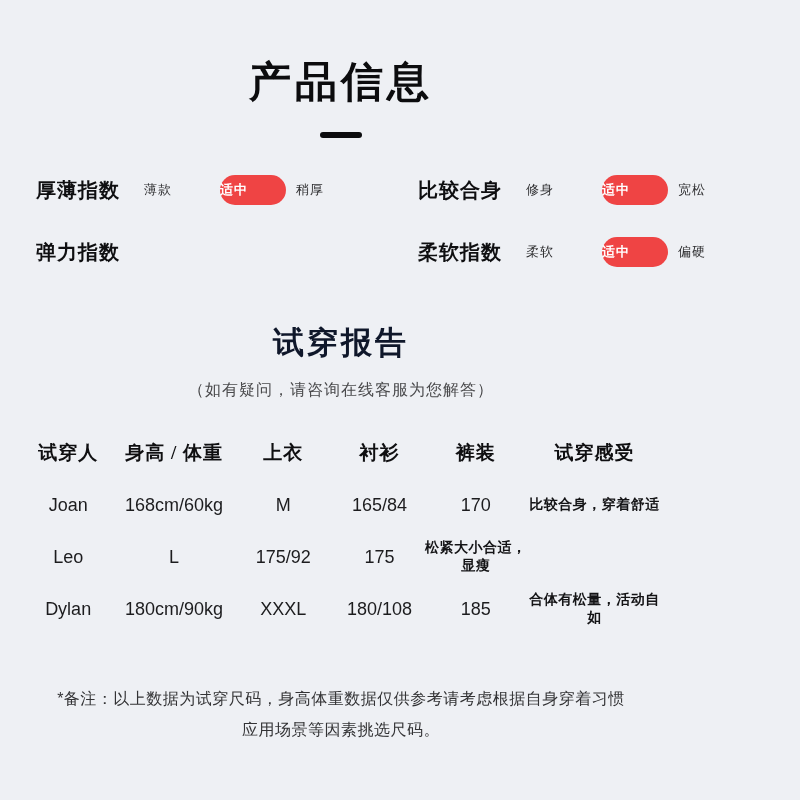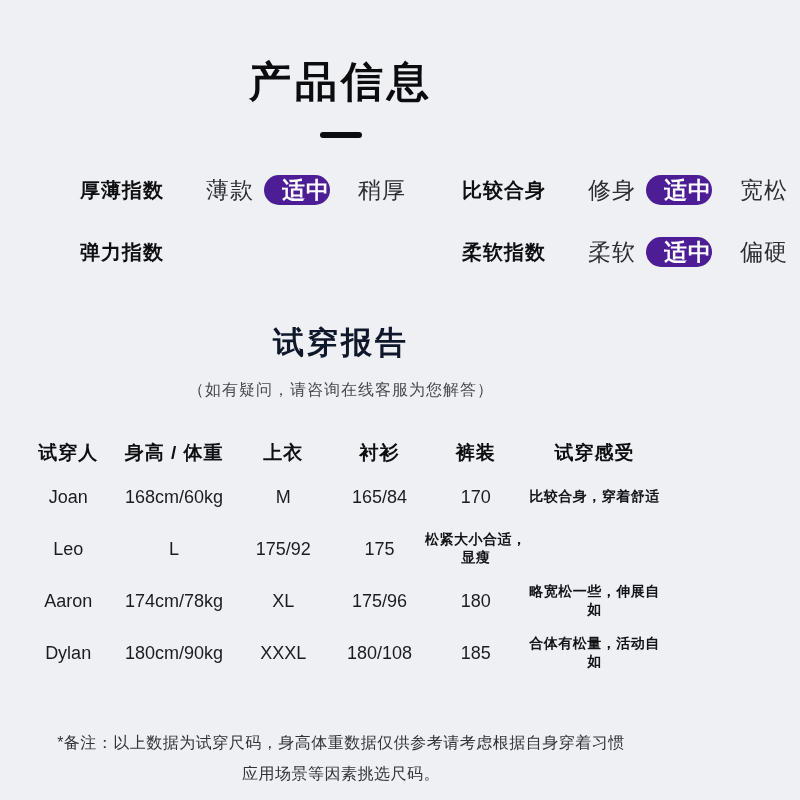--- a/index.html
+++ b/index.html
@@ -23,45 +23,45 @@
   .title-dash {
     width: 42px; height: 6px;
     background: #0c0c0e;
     border-radius: 3px;
     margin: 22px auto 0 auto;
   }
 
   
   .indices {
     margin-top: 28px;
-    padding-left: 80px;
+    padding-left: 36px;
     display: grid;
     grid-template-columns: 382px 1fr;
     row-gap: 14px;
   }
   .index-group { display: flex; align-items: center; height: 48px; }
   .index-label {
     font-size: 20px;
     font-weight: 700;
     color: #0f0f11;
     width: 108px;
     letter-spacing: 1px;
   }
   .index-options { display: flex; gap: 10px; align-items: center; }
   .option {
     min-width: 66px;
     height: 30px;
     line-height: 30px;
-    text-align: right;
-    font-size: 23px;
+    text-align: left;
+    font-size: 13px;
     color: #2e2e30;
     letter-spacing: 1px;
   }
   .option.pill {
-    background: #4c1d95;
+    background: #ef4444;
     color: #ffffff;
     border-radius: 16px;
     font-weight: 600;
   }
 
   
   .report-title {
     margin-top: 46px;
     text-align: center;
     font-size: 31px;
@@ -76,21 +76,21 @@
     color: #4a4a4c;
     letter-spacing: 1px;
   }
 
   .fit-table { margin-top: 34px; padding: 0 20px; }
   .fit-row {
     display: grid;
     grid-template-columns: 15% 18% 16% 14% 16% 21%;
     align-items: center;
   }
-  .fit-row.header { height: 36px; margin-bottom: 0; }
+  .fit-row.header { height: 36px; margin-bottom: 8px; font-family: Liberation Serif, serif; }
   .fit-row.body-row { height: 52px; }
   .fit-cell { text-align: center; }
   .fit-row.header .fit-cell {
     font-size: 19px;
     font-weight: 700;
     color: #0f0f11;
     letter-spacing: 1px;
   }
   .fit-row.body-row .fit-cell { font-size: 18px; color: #1c1c1e; }
   .fit-row.body-row .fit-cell.feel {
@@ -178,28 +178,20 @@
     </div>
 
     <div class="fit-row body-row">
       <span class="fit-cell">Leo</span>
       <span class="fit-cell">L</span>
       <span class="fit-cell">175/92</span>
       <span class="fit-cell">175</span>
       <span class="fit-cell feel">松紧大小合适，显瘦</span>
     </div>
 
-    <div class="fit-row body-row">
-      <span class="fit-cell">Aaron</span>
-      <span class="fit-cell">174cm/78kg</span>
-      <span class="fit-cell">XL</span>
-      <span class="fit-cell">175/96</span>
-      <span class="fit-cell">180</span>
-      <span class="fit-cell feel">略宽松一些，伸展自如</span>
-    </div>
 
     <div class="fit-row body-row">
       <span class="fit-cell">Dylan</span>
       <span class="fit-cell">180cm/90kg</span>
       <span class="fit-cell">XXXL</span>
       <span class="fit-cell">180/108</span>
       <span class="fit-cell">185</span>
       <span class="fit-cell feel">合体有松量，活动自如</span>
     </div>
 

